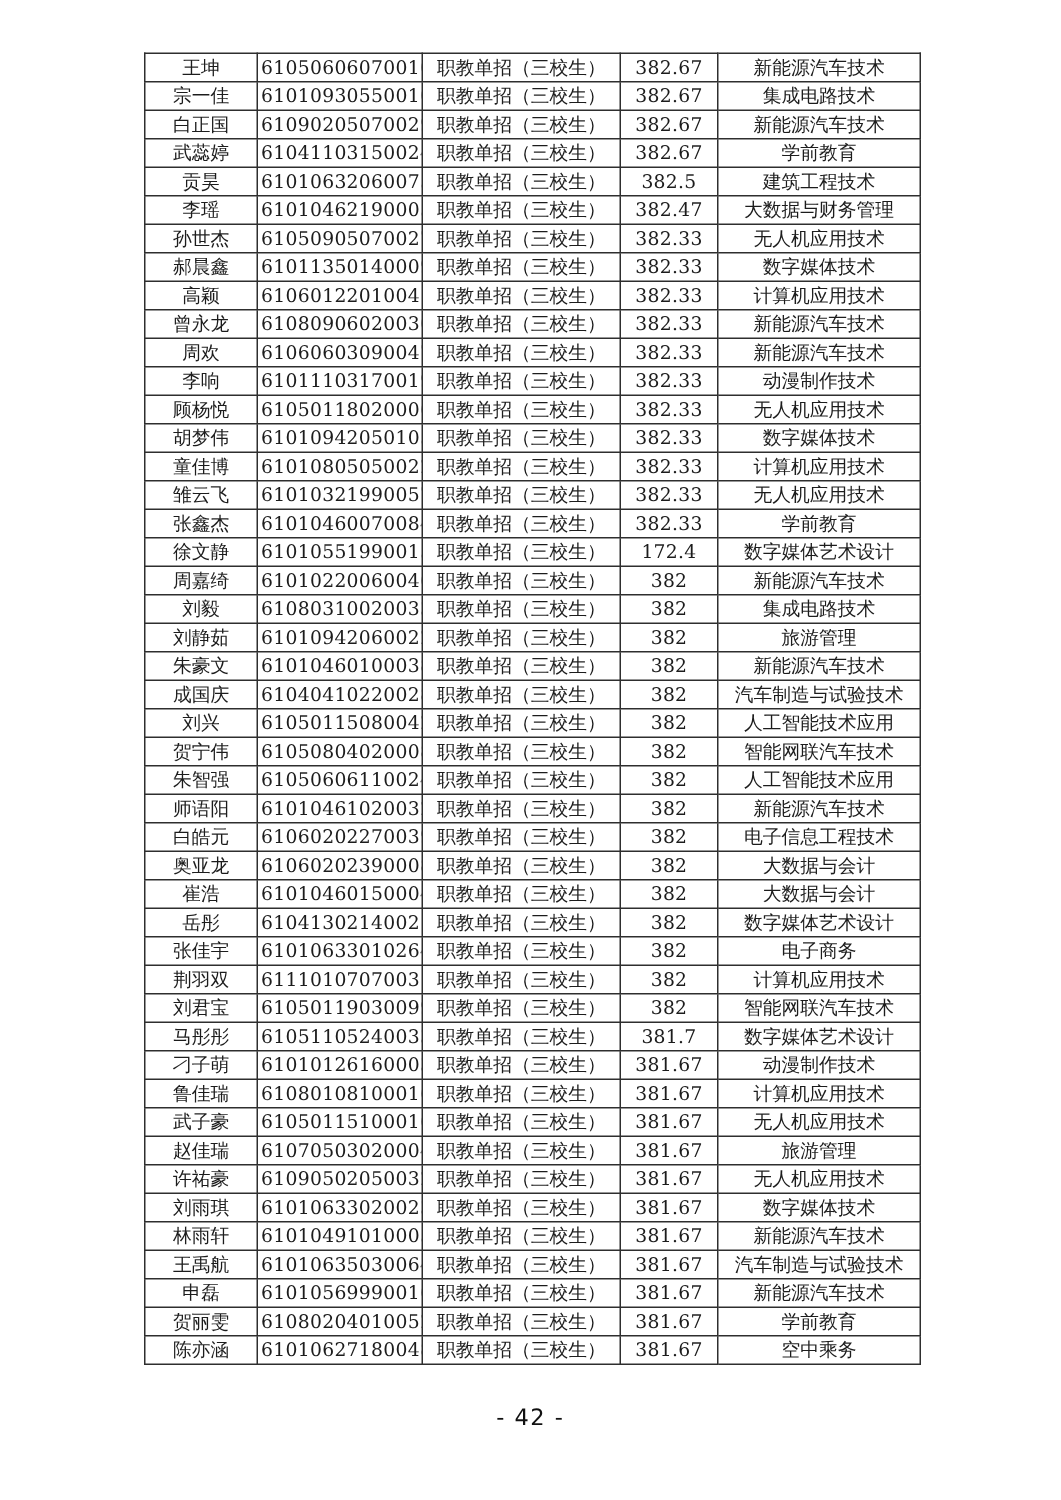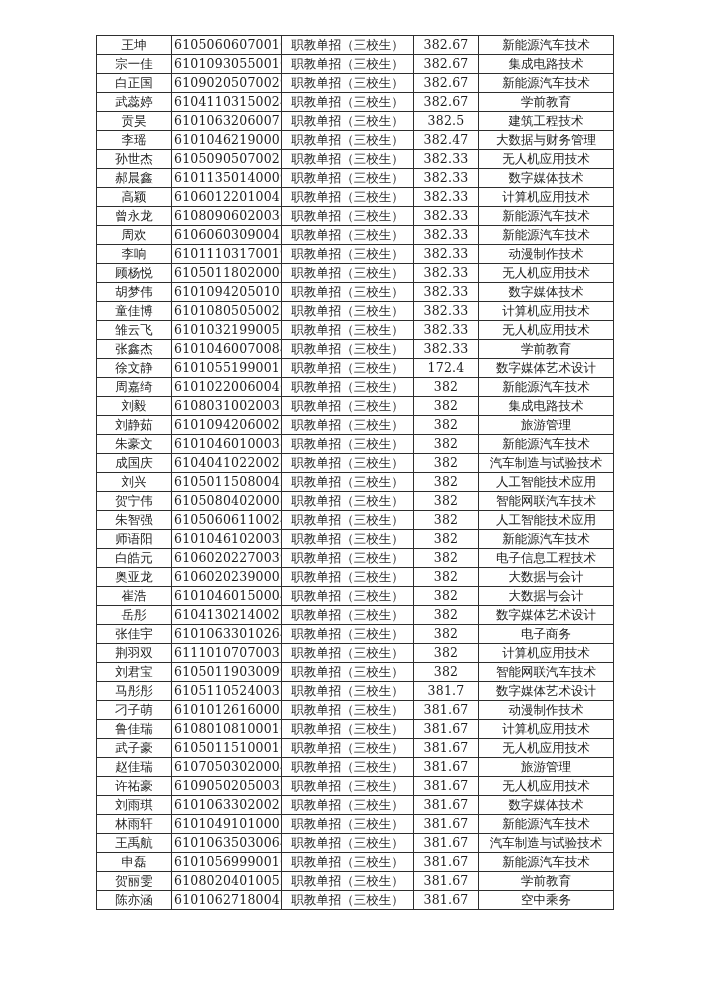--- a/index.html
+++ b/index.html
@@ -380,13 +380,14 @@
         <tr>
           <td>陈亦涵</td>
           <td class="num">61010627180048</td>
           <td>职教单招（三校生）</td>
           <td class="num">381.67</td>
           <td>空中乘务</td>
         </tr>
       </tbody>
   </table>
 
+  <div class="page-footer">- 42 -</div>
 </div>
 
 </body></html>

